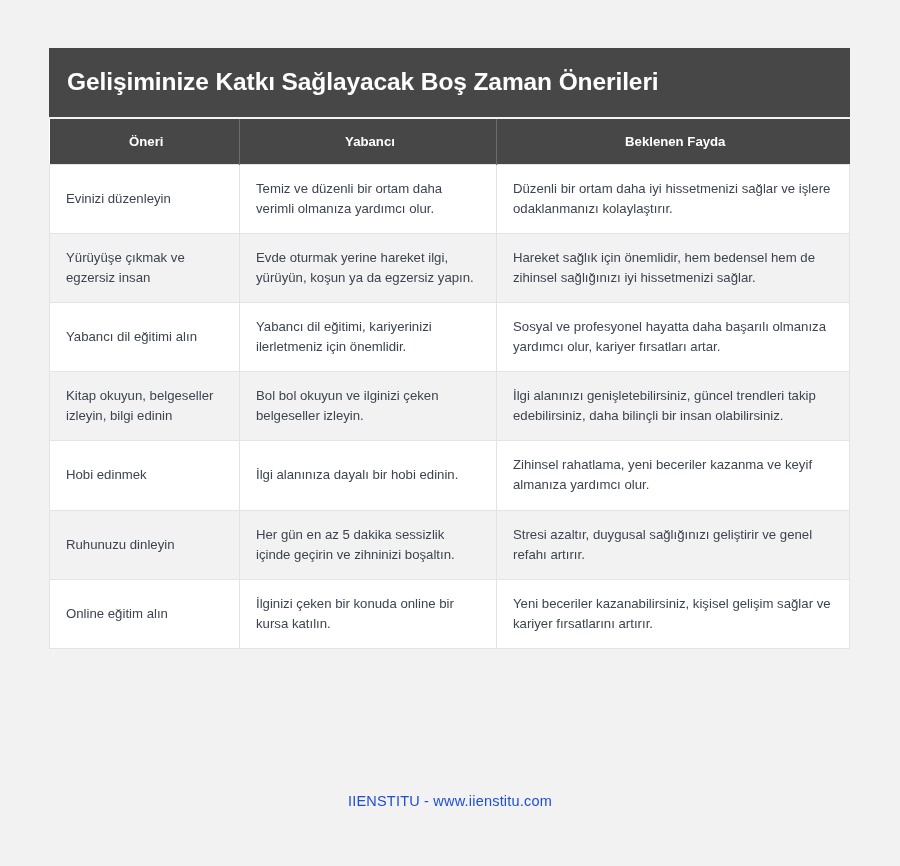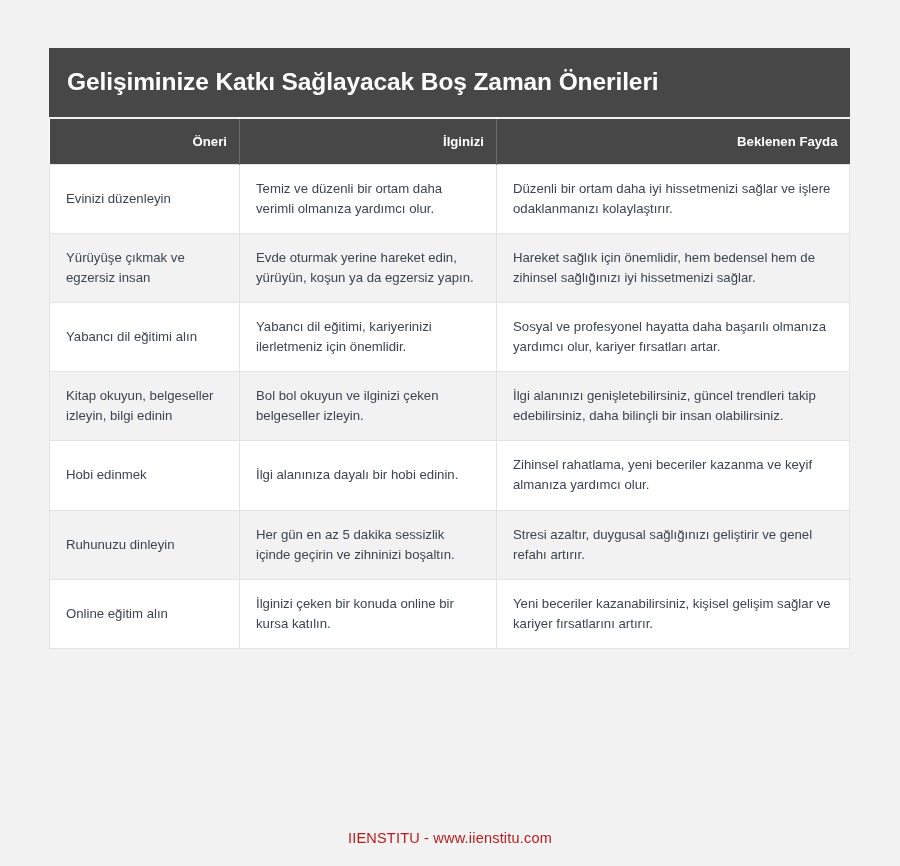--- a/index.html
+++ b/index.html
@@ -44,21 +44,21 @@
     letter-spacing: -0.1px;
     line-height: 1.18;
     box-sizing: border-box;
     border-bottom: 2px solid #f2f2f2;
   }
   table.info-table thead th {
     background: #474747;
     color: #ffffff;
     font-size: 13.2px;
     font-weight: bold;
-    text-align: right;
+    text-align: center;
     padding: 15px 12px 15px 16px;
     vertical-align: middle;
     border-right: 1px solid #6b6b6b;
     box-sizing: border-box;
   }
   table.info-table thead th:last-child {
     border-right: none;
   }
   table.info-table tbody td {
     font-size: 13.2px;
@@ -78,54 +78,53 @@
   col.col-oneri   { width: 190px; }
   col.col-aciklama{ width: 257px; }
   col.col-fayda   { width: 353px; }
   .footer-note {
     position: absolute;
     left: 0;
     top: 793px;
     width: 900px;
     text-align: center;
     font-size: 14.5px;
-    color: #b91c1c;
+    color: #1d4ed8;
     letter-spacing: 0.2px;
-    margin-top: 37px;
   }
 </style>
 </head>
 <body>
 
 <div class="page">
 
   <div class="table-wrap">
     <table class="info-table">
       <caption class="table-title">Gelişiminize Katkı Sağlayacak Boş Zaman Önerileri</caption>
       <colgroup>
         <col class="col-oneri">
         <col class="col-aciklama">
         <col class="col-fayda">
       </colgroup>
       <thead>
         <tr>
           <th scope="col">Öneri</th>
-          <th scope="col">İlginizi</th>
+          <th scope="col">Yabancı</th>
           <th scope="col">Beklenen Fayda</th>
         </tr>
       </thead>
       <tbody>
         <tr>
           <td>Evinizi düzenleyin</td>
           <td>Temiz ve düzenli bir ortam daha verimli olmanıza yardımcı olur.</td>
           <td>Düzenli bir ortam daha iyi hissetmenizi sağlar ve işlere odaklanmanızı kolaylaştırır.</td>
         </tr>
         <tr>
           <td>Yürüyüşe çıkmak ve egzersiz insan</td>
-          <td>Evde oturmak yerine hareket edin, yürüyün, koşun ya da egzersiz yapın.</td>
+          <td>Evde oturmak yerine hareket ilgi, yürüyün, koşun ya da egzersiz yapın.</td>
           <td>Hareket sağlık için önemlidir, hem bedensel hem de zihinsel sağlığınızı iyi hissetmenizi sağlar.</td>
         </tr>
         <tr>
           <td>Yabancı dil eğitimi alın</td>
           <td>Yabancı dil eğitimi, kariyerinizi ilerletmeniz için önemlidir.</td>
           <td>Sosyal ve profesyonel hayatta daha başarılı olmanıza yardımcı olur, kariyer fırsatları artar.</td>
         </tr>
         <tr>
           <td>Kitap okuyun, belgeseller izleyin, bilgi edinin</td>
           <td>Bol bol okuyun ve ilginizi çeken belgeseller izleyin.</td>

